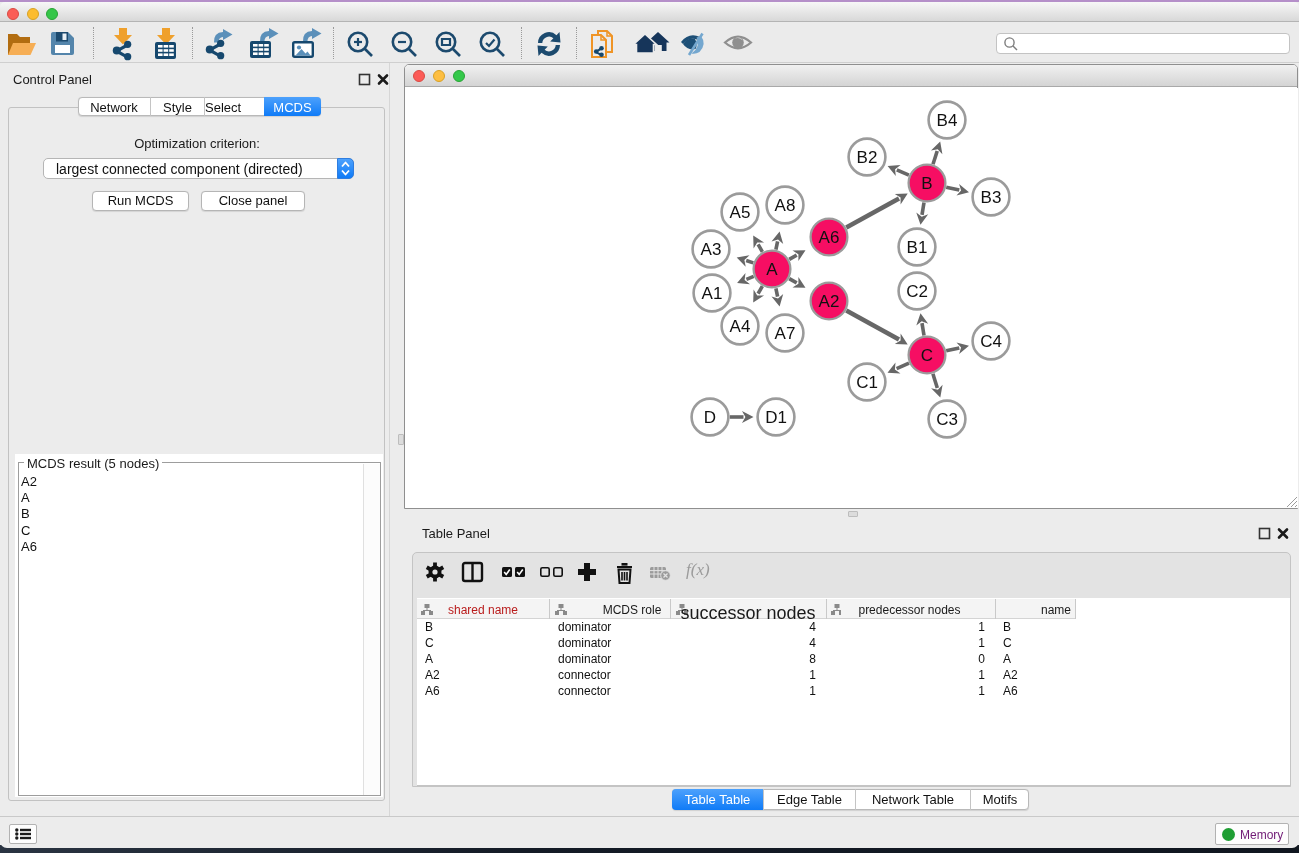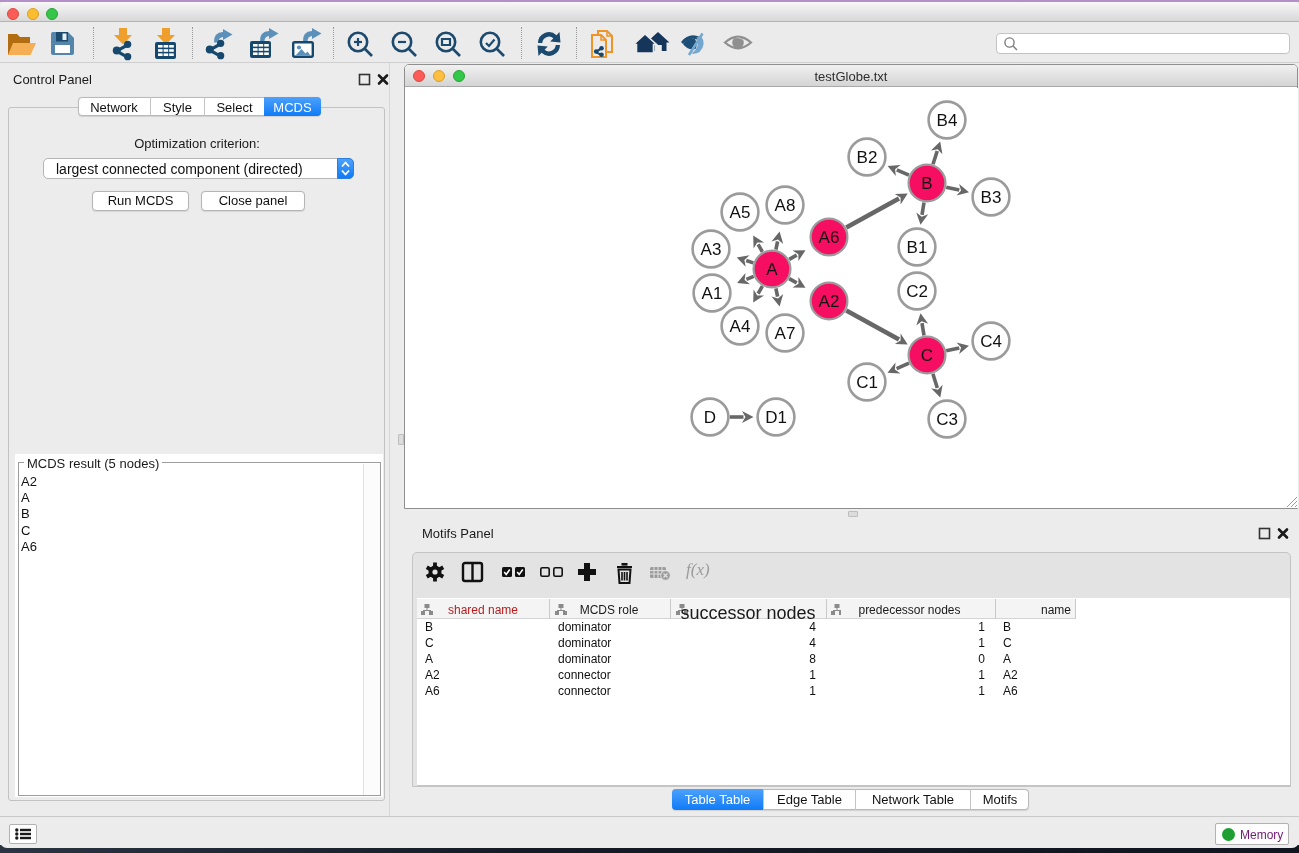--- a/index.html
+++ b/index.html
@@ -167,21 +167,21 @@
 </svg>
 
 <div class="abs" style="left:8px;top:107px;width:377px;height:694px;border:1px solid #c2c2c2;border-radius:3px;background:#ececec"></div>
 
 <div class="abs" style="left:78px;top:97px;width:243px;height:19px;background:#fff;border:1px solid #b9b9b9;border-radius:4px;box-shadow:0 0.5px 1px rgba(0,0,0,.12)"></div>
 <div class="abs" style="left:150px;top:97px;width:1px;height:19px;background:#c4c4c4"></div>
 <div class="abs" style="left:204px;top:97px;width:1px;height:19px;background:#c4c4c4"></div>
 <div class="abs" style="left:264px;top:97px;width:57px;height:19px;background:linear-gradient(#4da1fc,#0f7bf7);border-radius:0 4px 4px 0"></div>
 <div class="abs" style="left:78px;top:100px;width:72px;text-align:center;font-size:13px;color:#111">Network</div>
 <div class="abs" style="left:151px;top:100px;width:53px;text-align:center;font-size:13px;color:#111">Style</div>
-<div class="abs" style="left:205px;top:100px;width:59px;text-align:center;font-size:13px;color:#111">Select</div>
+<div class="abs" style="left:205px;top:100px;width:59px;text-align:left;font-size:13px;color:#111">Select</div>
 <div class="abs" style="left:264px;top:100px;width:57px;text-align:center;font-size:13px;color:#fff">MCDS</div>
 
 <div class="abs" style="left:0px;top:136px;width:394px;text-align:center;font-size:13px;color:#1a1a1a">Optimization criterion:</div>
 
 <div class="abs" style="left:43px;top:158px;width:311px;height:21px;background:#fff;border:1px solid #b5b5b5;border-radius:5px"></div>
 <div class="abs" style="left:337px;top:158px;width:17px;height:21px;background:linear-gradient(#4da1fc,#0f7bf7);border-radius:0 5px 5px 0;border:1px solid #2e7de0"></div>
 <svg class="abs" style="left:339px;top:161px" width="13" height="15" viewBox="0 0 13 15">
     <path d="M3 5.5 L6.5 1.5 L10 5.5 M3 9.5 L6.5 13.5 L10 9.5" fill="none" stroke="#fff" stroke-width="1.8" stroke-linejoin="round"></path>
   </svg>
 <div class="abs" style="left:56px;top:161px;font-size:14px;color:#111">largest connected component (directed)</div>
@@ -196,21 +196,20 @@
 <div class="abs" style="left:363px;top:464px;width:17px;height:331px;background:#fcfcfc;border-left:1px solid #e0e0e0"></div>
 <div class="abs" style="left:21px;top:474px;font-size:13px;color:#111;line-height:16.2px">A2<br>A<br>B<br>C<br>A6</div>
 
 <div class="abs" style="left:398px;top:434px;width:6px;height:11px;background:#dcdcdc;border:1px solid #bdbdbd;border-radius:1px"></div>
 
 <div class="abs" style="left:404px;top:64px;width:894px;height:445px;border:1px solid #8f8f8f;border-radius:5px 5px 0 0;background:#fff"></div>
 <div class="abs" style="left:405px;top:65px;width:892px;height:22px;background:linear-gradient(#f1f1f1,#d4d4d4);border-bottom:1px solid #a9a9a9;border-radius:4px 4px 0 0">
   <div class="tl" style="left:8px;top:5px;background:#fc5b57;border:0.5px solid #d94b44"></div>
   <div class="tl" style="left:28px;top:5px;background:#fdbe41;border:0.5px solid #d8a125"></div>
   <div class="tl" style="left:48px;top:5px;background:#34c84a;border:0.5px solid #29a436"></div>
-  <div class="abs" style="left:0;width:100%;top:4px;text-align:center;font-size:13px;color:#2e2e2e">testGlobe.txt</div>
 </div>
 <div class="abs" style="left:405px;top:88px;width:893px;height:420px;background:#fff">
 <svg width="893" height="420" viewBox="0 0 893 420" style="position:absolute;left:0;top:0">
 <line x1="357.4" y1="163.8" x2="353.1" y2="156.3" stroke="#676767" stroke-width="3.6"></line>
 <polygon points="348.2,147.5 359.1,154.6 352.2,154.6 348.6,160.5" fill="#676767"></polygon>
 <line x1="370.9" y1="161.7" x2="372.6" y2="153.3" stroke="#676767" stroke-width="3.6"></line>
 <polygon points="374.6,143.5 378.2,155.9 373.0,151.4 366.5,153.5" fill="#676767"></polygon>
 <line x1="348.3" y1="174.9" x2="341.2" y2="172.5" stroke="#676767" stroke-width="3.6"></line>
 <polygon points="331.7,169.4 344.5,167.3 339.4,171.9 340.7,178.7" fill="#676767"></polygon>
 <line x1="348.7" y1="188.3" x2="341.4" y2="191.3" stroke="#676767" stroke-width="3.6"></line>
@@ -292,21 +291,21 @@
 <svg class="abs" style="left:1286px;top:496px" width="12" height="12" viewBox="0 0 12 12">
     <g stroke="#9b9b9b" stroke-width="1">
       <line x1="11" y1="1" x2="1" y2="11"></line>
       <line x1="11" y1="5" x2="5" y2="11"></line>
       <line x1="11" y1="9" x2="9" y2="11"></line>
     </g>
   </svg>
 <div class="abs" style="left:848px;top:511px;width:10px;height:6px;background:#dcdcdc;border:1px solid #bdbdbd;border-radius:1px"></div>
 
 <div class="abs" style="left:404px;top:518px;width:895px;height:299px;background:#ececec"></div>
-<div class="abs" style="left:422px;top:526px;font-size:13px;color:#1a1a1a">Motifs Panel</div>
+<div class="abs" style="left:422px;top:526px;font-size:13px;color:#1a1a1a">Table Panel</div>
 <svg class="abs" style="left:1258px;top:527px" width="32" height="13" viewBox="0 0 32 13">
  <rect x="1.5" y="1.5" width="10" height="10" fill="none" stroke="#333" stroke-width="1.6"></rect>
  <path d="M21 2.5 L29 10.5 M29 2.5 L21 10.5" stroke="#1a1a1a" stroke-width="2.6" stroke-linecap="round"></path>
 </svg>
 
 <div class="abs" style="left:412px;top:552px;width:879px;height:235px;background:#e3e3e3;border:1px solid #c4c4c4;border-radius:5px 5px 0 0"></div>
 
 <svg class="abs" style="left:424px;top:560px" width="300" height="25" viewBox="0 0 300 25">
 
 <g transform="translate(11,12)" fill="#111">
@@ -407,21 +406,21 @@
  <g transform="translate(410,0)">
         <rect x="3.5" y="0" width="5" height="4"></rect>
         <rect x="0" y="7" width="4" height="4"></rect>
         <rect x="8" y="7" width="4" height="4"></rect>
         <path d="M5.5 4 L5.5 6 L2 6 L2 7 L10 7 L10 6 L6.5 6 L6.5 4 Z"></path>
       </g>
 </g>
 </svg>
 
 <div class="abs" style="left:433px;top:603px;width:100px;text-align:center;font-size:12px;color:#b91c1c">shared name</div>
-<div class="abs" style="left:559px;top:603px;width:100px;text-align:center;font-size:12px;color:#1a1a1a">MCDS role</div>
+<div class="abs" style="left:582px;top:603px;width:100px;text-align:center;font-size:12px;color:#1a1a1a">MCDS role</div>
 <div class="abs" style="left:680px;top:603px;width:136px;text-align:center;font-size:18px;color:#1a1a1a">successor nodes</div>
 <div class="abs" style="left:836px;top:603px;width:147px;text-align:center;font-size:12px;color:#1a1a1a">predecessor nodes</div>
 <div class="abs" style="left:991px;top:603px;width:80px;text-align:right;font-size:12px;color:#1a1a1a">name</div>
 
 <div class="abs" style="left:417px;top:620px;width:873px;font-size:12px;color:#111">
  <div style="position:relative;height:16px">
       <span style="position:absolute;left:8px">B</span>
       <span style="position:absolute;left:141px">dominator</span>
       <span style="position:absolute;left:299px;width:100px;text-align:right">4</span>
       <span style="position:absolute;left:468px;width:100px;text-align:right">1</span>

